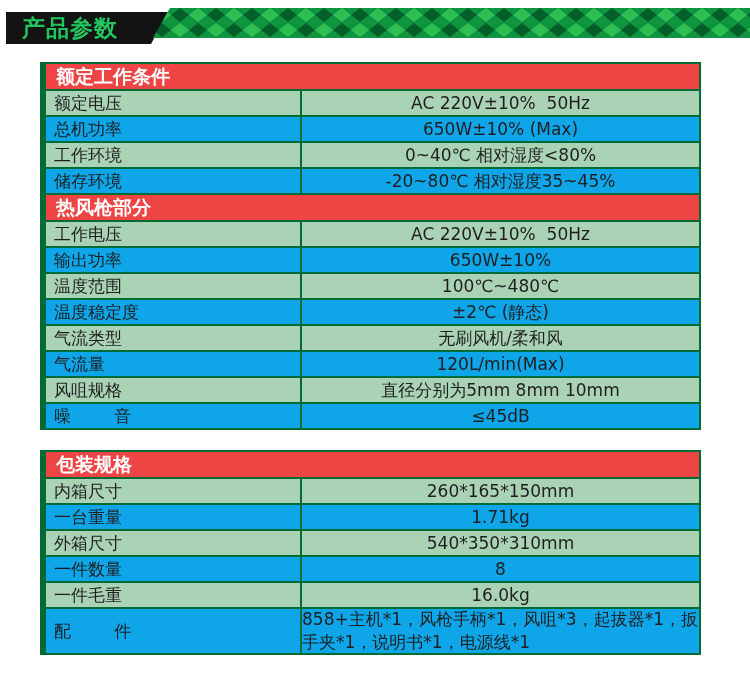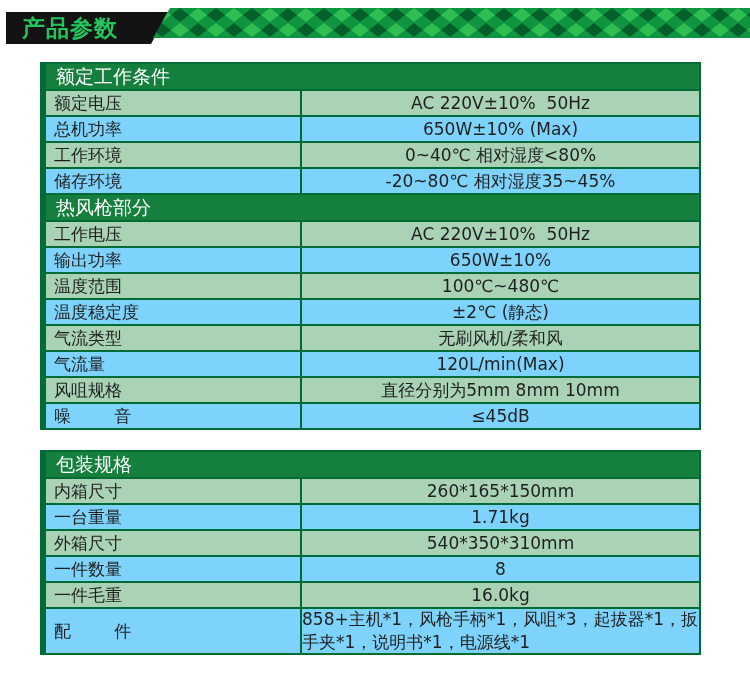--- a/index.html
+++ b/index.html
@@ -24,27 +24,27 @@
   }
   
   .spec-table{
     position:absolute;left:40px;width:661px;box-sizing:border-box;
     border:2px solid #006B35;border-left:6px solid #006B35;
     background:#ffffff;
   }
   .spec-table.t1{top:62px;}
   .spec-table.t2{top:450px;}
   .sec-header{
-    height:25px;line-height:25px;background:#15803d;color:#ffffff;
-    font-size:19px;font-weight:normal;padding-left:10px;
+    height:25px;line-height:25px;background:#ef4444;color:#ffffff;
+    font-size:19px;font-weight:bold;padding-left:10px;
     border-bottom:2px solid #006B35;white-space:pre;
   }
   .row{
     display:flex;height:24px;border-bottom:2px solid #006B35;
-    background:#7dd3fc;
+    background:#0ea5e9;
   }
   .row.green{background:#A9D3B4;}
   .row.tall{height:44px;}
   .spec-table .row:last-child{border-bottom:none;}
   .cell-label{
     width:256px;box-sizing:border-box;border-right:2px solid #006B35;
     display:flex;align-items:center;padding-left:8px;
     font-size:17px;white-space:pre;
   }
   .cell-value{

